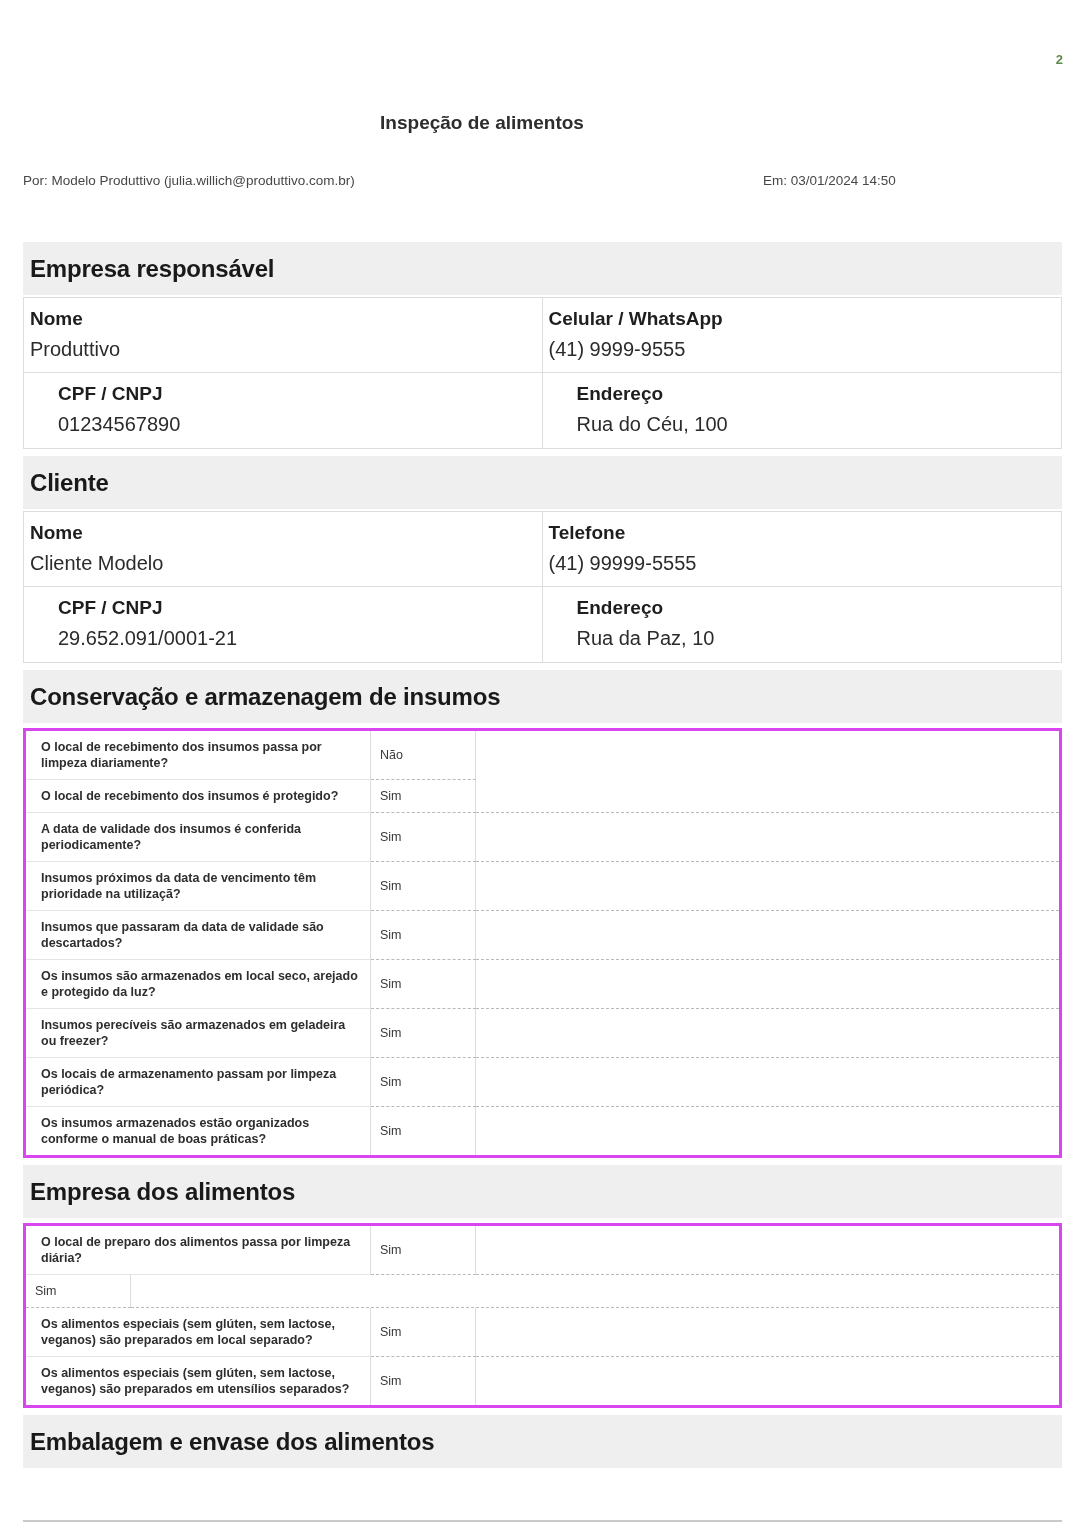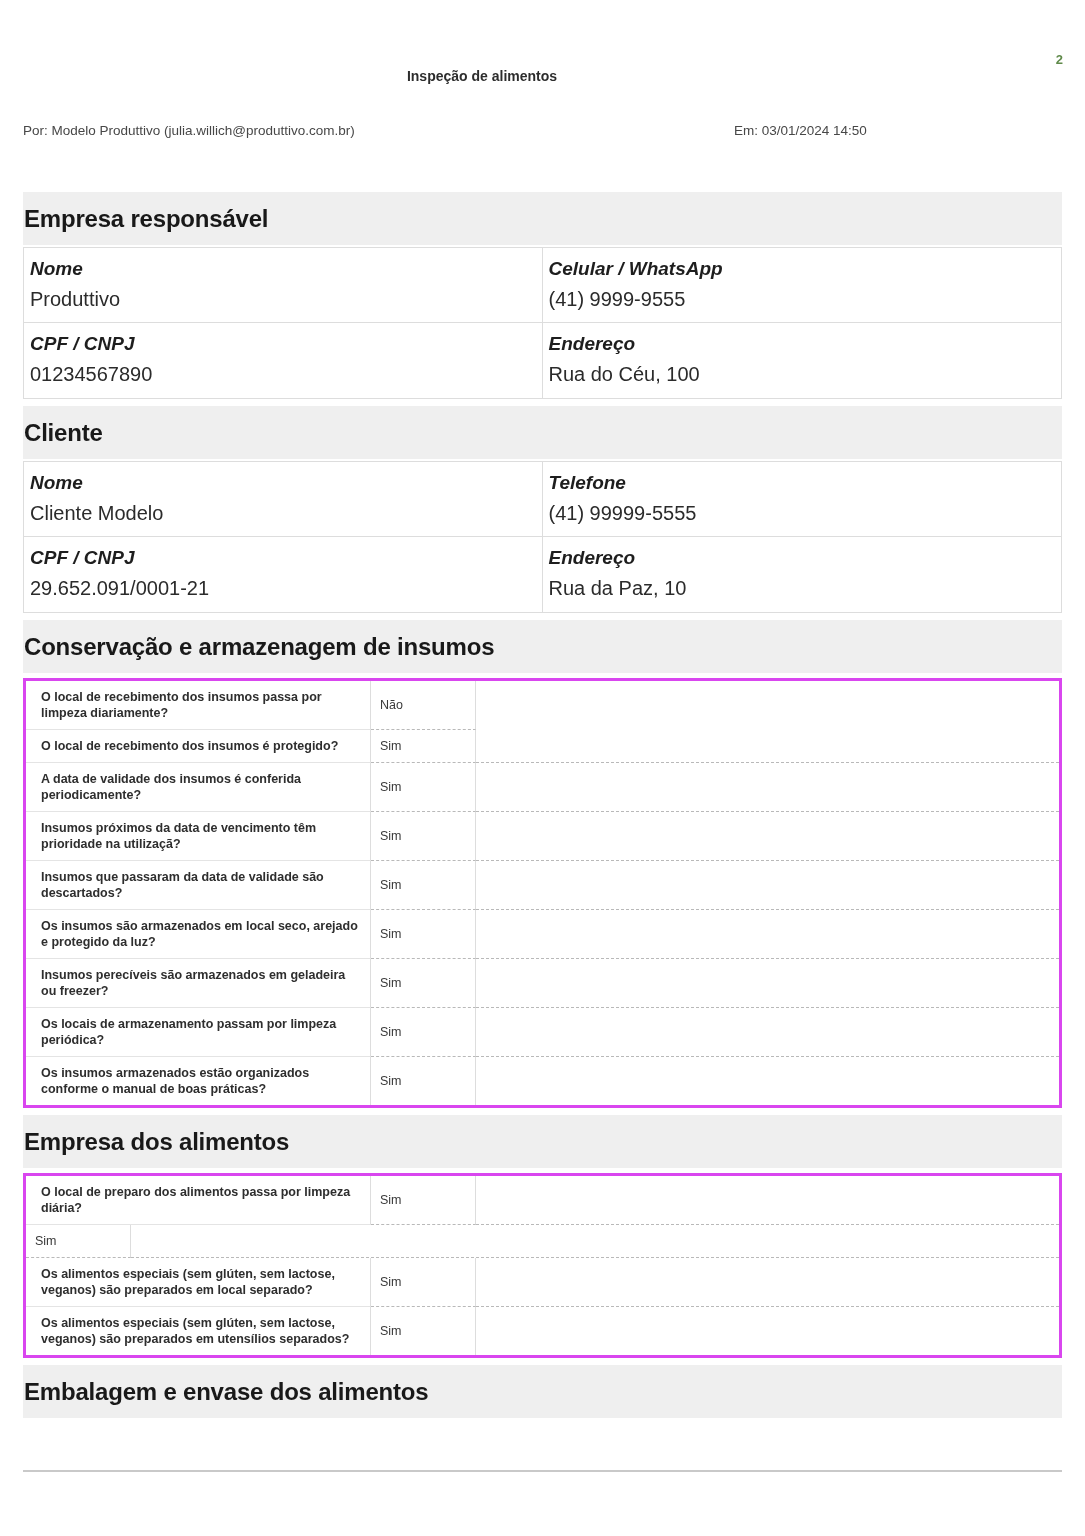--- a/index.html
+++ b/index.html
@@ -12,63 +12,63 @@
     overflow:hidden;
   }
   .content { padding:0 23px; position:relative; }
 
   
   .page-number {
     position:absolute; top:52px; right:22px;
     font-size:13px; font-weight:700; color:#5f8a4a;
   }
   .doc-title {
-    margin-top:68px;
+    margin-top:112px;
     text-align:center;
     padding-right:121px;
-    font-size:14px; font-weight:700; color:#2d2d2d;
+    font-size:19px; font-weight:700; color:#2d2d2d;
   }
   .byline-row {
     margin-top:39px;
     position:relative;
     height:17px;
     font-size:13.5px; color:#474747;
   }
-  .byline-date { position:absolute; left:711px; top:0; }
+  .byline-date { position:absolute; left:740px; top:0; }
 
   
   .section { margin-top:7px; }
   .section.first { margin-top:52px; }
   .section-band {
     background:#efefef;
     height:53px;
     display:flex; align-items:center;
-    padding-left:1px;
+    padding-left:7px;
   }
   .section-band h2 {
     font-size:24px; font-weight:700; color:#191919; letter-spacing:-0.2px;
   }
 
   
   .info-grid {
     margin-top:2px;
     display:grid;
     grid-template-columns:1fr 1fr;
     border:1px solid #dddddd;
     background:#ffffff;
   }
   .info-cell {
     height:75px;
     padding:9px 8px 0 6px;
     border-right:1px solid #dddddd;
     border-bottom:1px solid #dddddd;
   }
   .info-cell:nth-child(2n) { border-right:none; }
-  .info-cell:nth-child(n+3) { border-bottom:none; }
-  .info-label { display:block; font-size:19px; font-weight:700; color:#1e1e1e; line-height:1.25;font-style:italic; }
+  .info-cell:nth-child(n+3) { border-bottom:none;margin-left:28px; }
+  .info-label { display:block; font-size:19px; font-weight:700; color:#1e1e1e; line-height:1.25; }
   .info-value { display:block; font-size:20px; font-weight:400; color:#2b2b2b; margin-top:5px; line-height:1.3; }
 
   
   .checklist {
     margin-top:5px;
     border:3px solid #d946ef;
     background:#ffffff;
   }
   .crow { display:flex; }
   .crow .cell {

